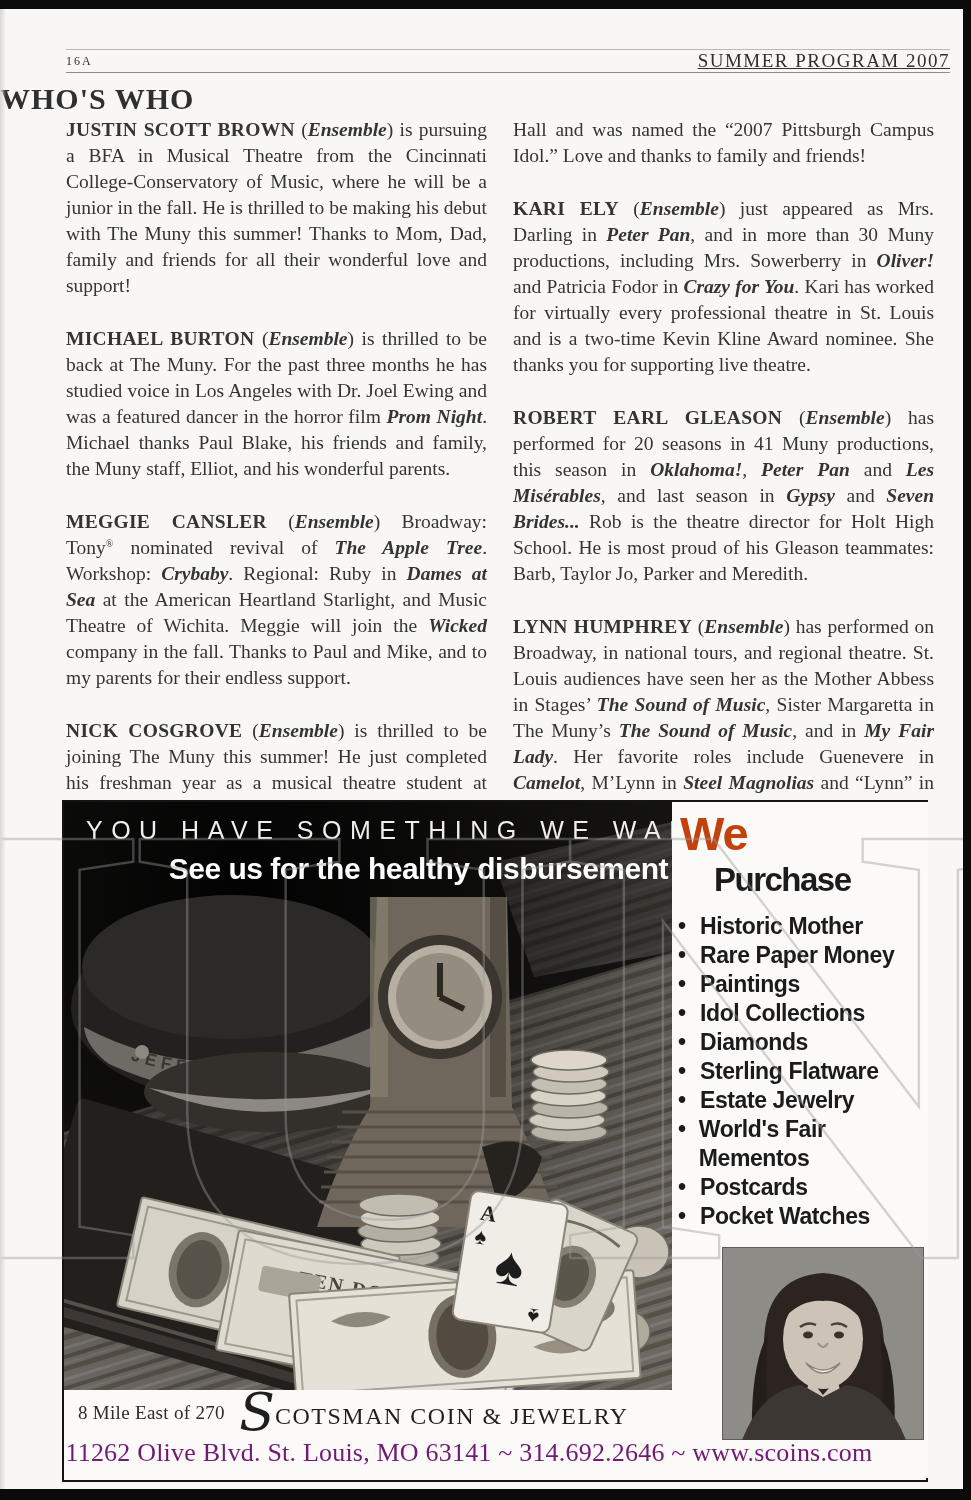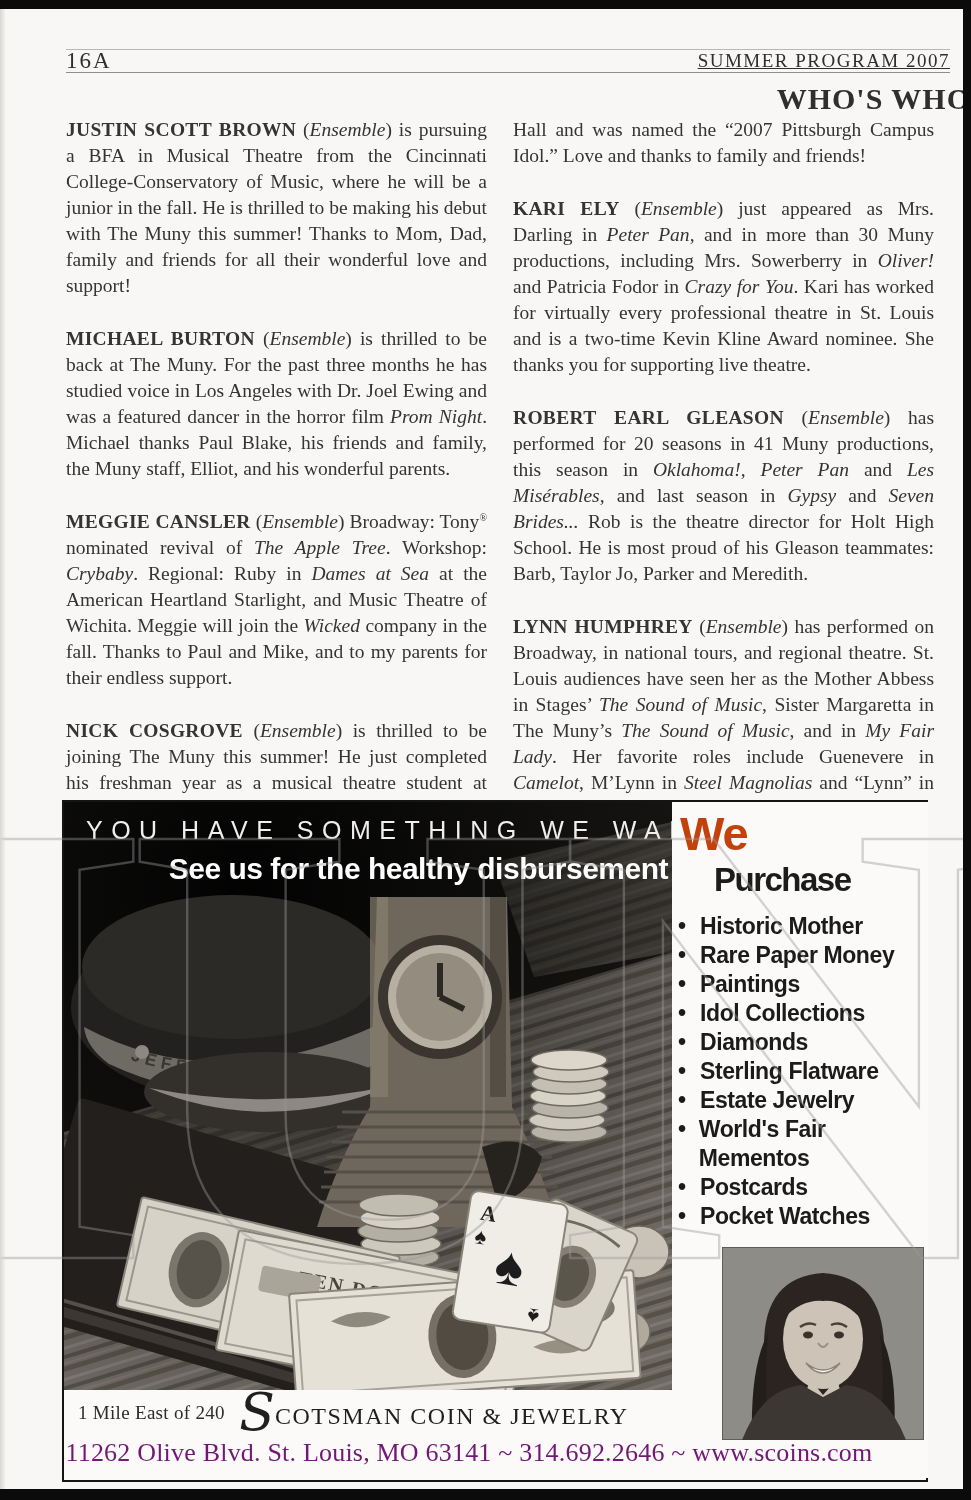--- a/index.html
+++ b/index.html
@@ -8,31 +8,31 @@
   .bar{position:absolute;background:#0b0b0b;z-index:40;}
   .bar.top{left:0;top:0;width:971px;height:9px;}
   .bar.right{right:0;top:0;width:8px;height:1500px;}
   .bar.bottom{left:0;bottom:0;width:971px;height:11px;}
   .edge-shade{position:absolute;left:0;top:0;width:6px;height:1500px;background:linear-gradient(to right,#d8d6d2,rgba(216,214,210,0));z-index:39;}
 
   
   .pageheader{position:absolute;left:66px;top:49px;width:884px;height:22px;
     border-top:1px solid #b9b7b3;border-bottom:1px solid #8f8d89;
     display:flex;justify-content:space-between;align-items:center;z-index:3;}
-  .pagenum{font-size:23px;letter-spacing:2px;}
+  .pagenum{font-size:12px;letter-spacing:2px;}
   .progname{font-size:19px;letter-spacing:1.5px;text-decoration:underline;}
-  .pagetitle{position:absolute;left:0;top:82px;width:971px;text-align:right;
+  .pagetitle{position:absolute;left:0;top:82px;width:971px;text-align:left;
     font-size:30px;font-weight:bold;letter-spacing:1px;z-index:3;}
 
   
   .columns{position:absolute;left:66px;top:117px;width:868px;display:flex;gap:26px;z-index:3;}
   .col{width:421px;}
   .bio{margin:0 0 27px 0;font-size:19.5px;line-height:26px;text-align:justify;color:#343434;}
   .bname{font-weight:bold;letter-spacing:.3px;}
-  .it{font-style:italic;}
+  .it{font-style:italic;font-weight:bold;}
   .sup{vertical-align:super;font-size:10px;line-height:0;}
 
   
   .watermark{position:absolute;left:0;top:0;z-index:6;pointer-events:none;}
 
   
   .ad{position:absolute;left:62px;top:800px;width:866px;height:682px;
       border:2px solid #141414;box-sizing:border-box;background:#fbfaf8;z-index:4;}
   .photo-zone{position:absolute;left:0;top:0;width:608px;height:588px;background:#141414;overflow:hidden;}
   .banner{position:absolute;left:0;top:0;width:608px;z-index:2;font-family:"Liberation Sans","DejaVu Sans",sans-serif;}
@@ -294,21 +294,21 @@
       <ellipse cx="117" cy="88" rx="5" ry="3.4" fill="#3a322b"></ellipse>
       <path d="M78,80 q8,-6 16,-2" stroke="#4a4038" stroke-width="2.5" fill="none"></path>
       <path d="M109,78 q8,-4 16,2" stroke="#4a4038" stroke-width="2.5" fill="none"></path>
       <path d="M96,96 q5,8 10,0" stroke="#9b9185" stroke-width="2" fill="none"></path>
       <path d="M84,116 q17,14 34,0 q-8,10 -17,10 q-9,0 -17,-10 Z" fill="#fdfbf6" stroke="#8c8276" stroke-width="1.5"></path>
       <path d="M88,132 L101,148 L115,132 L132,193 L70,193 Z" fill="#cdc3b6"></path>
       <path d="M20,193 Q40,142 80,138 L101,150 L124,138 Q164,142 184,193 Z" fill="#3d3734"></path>
     </svg>
 
     <div class="ad-bottom">
-      <span class="mile-note">1 Mile East of 240</span>
+      <span class="mile-note">8 Mile East of 270</span>
       <div class="store-line">
         <span class="store-initial">S</span><span class="store-rest">COTSMAN COIN &amp; JEWELRY</span>
       </div>
       <div class="address-line">11262 Olive Blvd. St. Louis, MO 63141 ~ 314.692.2646 ~ www.scoins.com</div>
     </div>
 
   </div>
 </div>
 
 </body></html>

